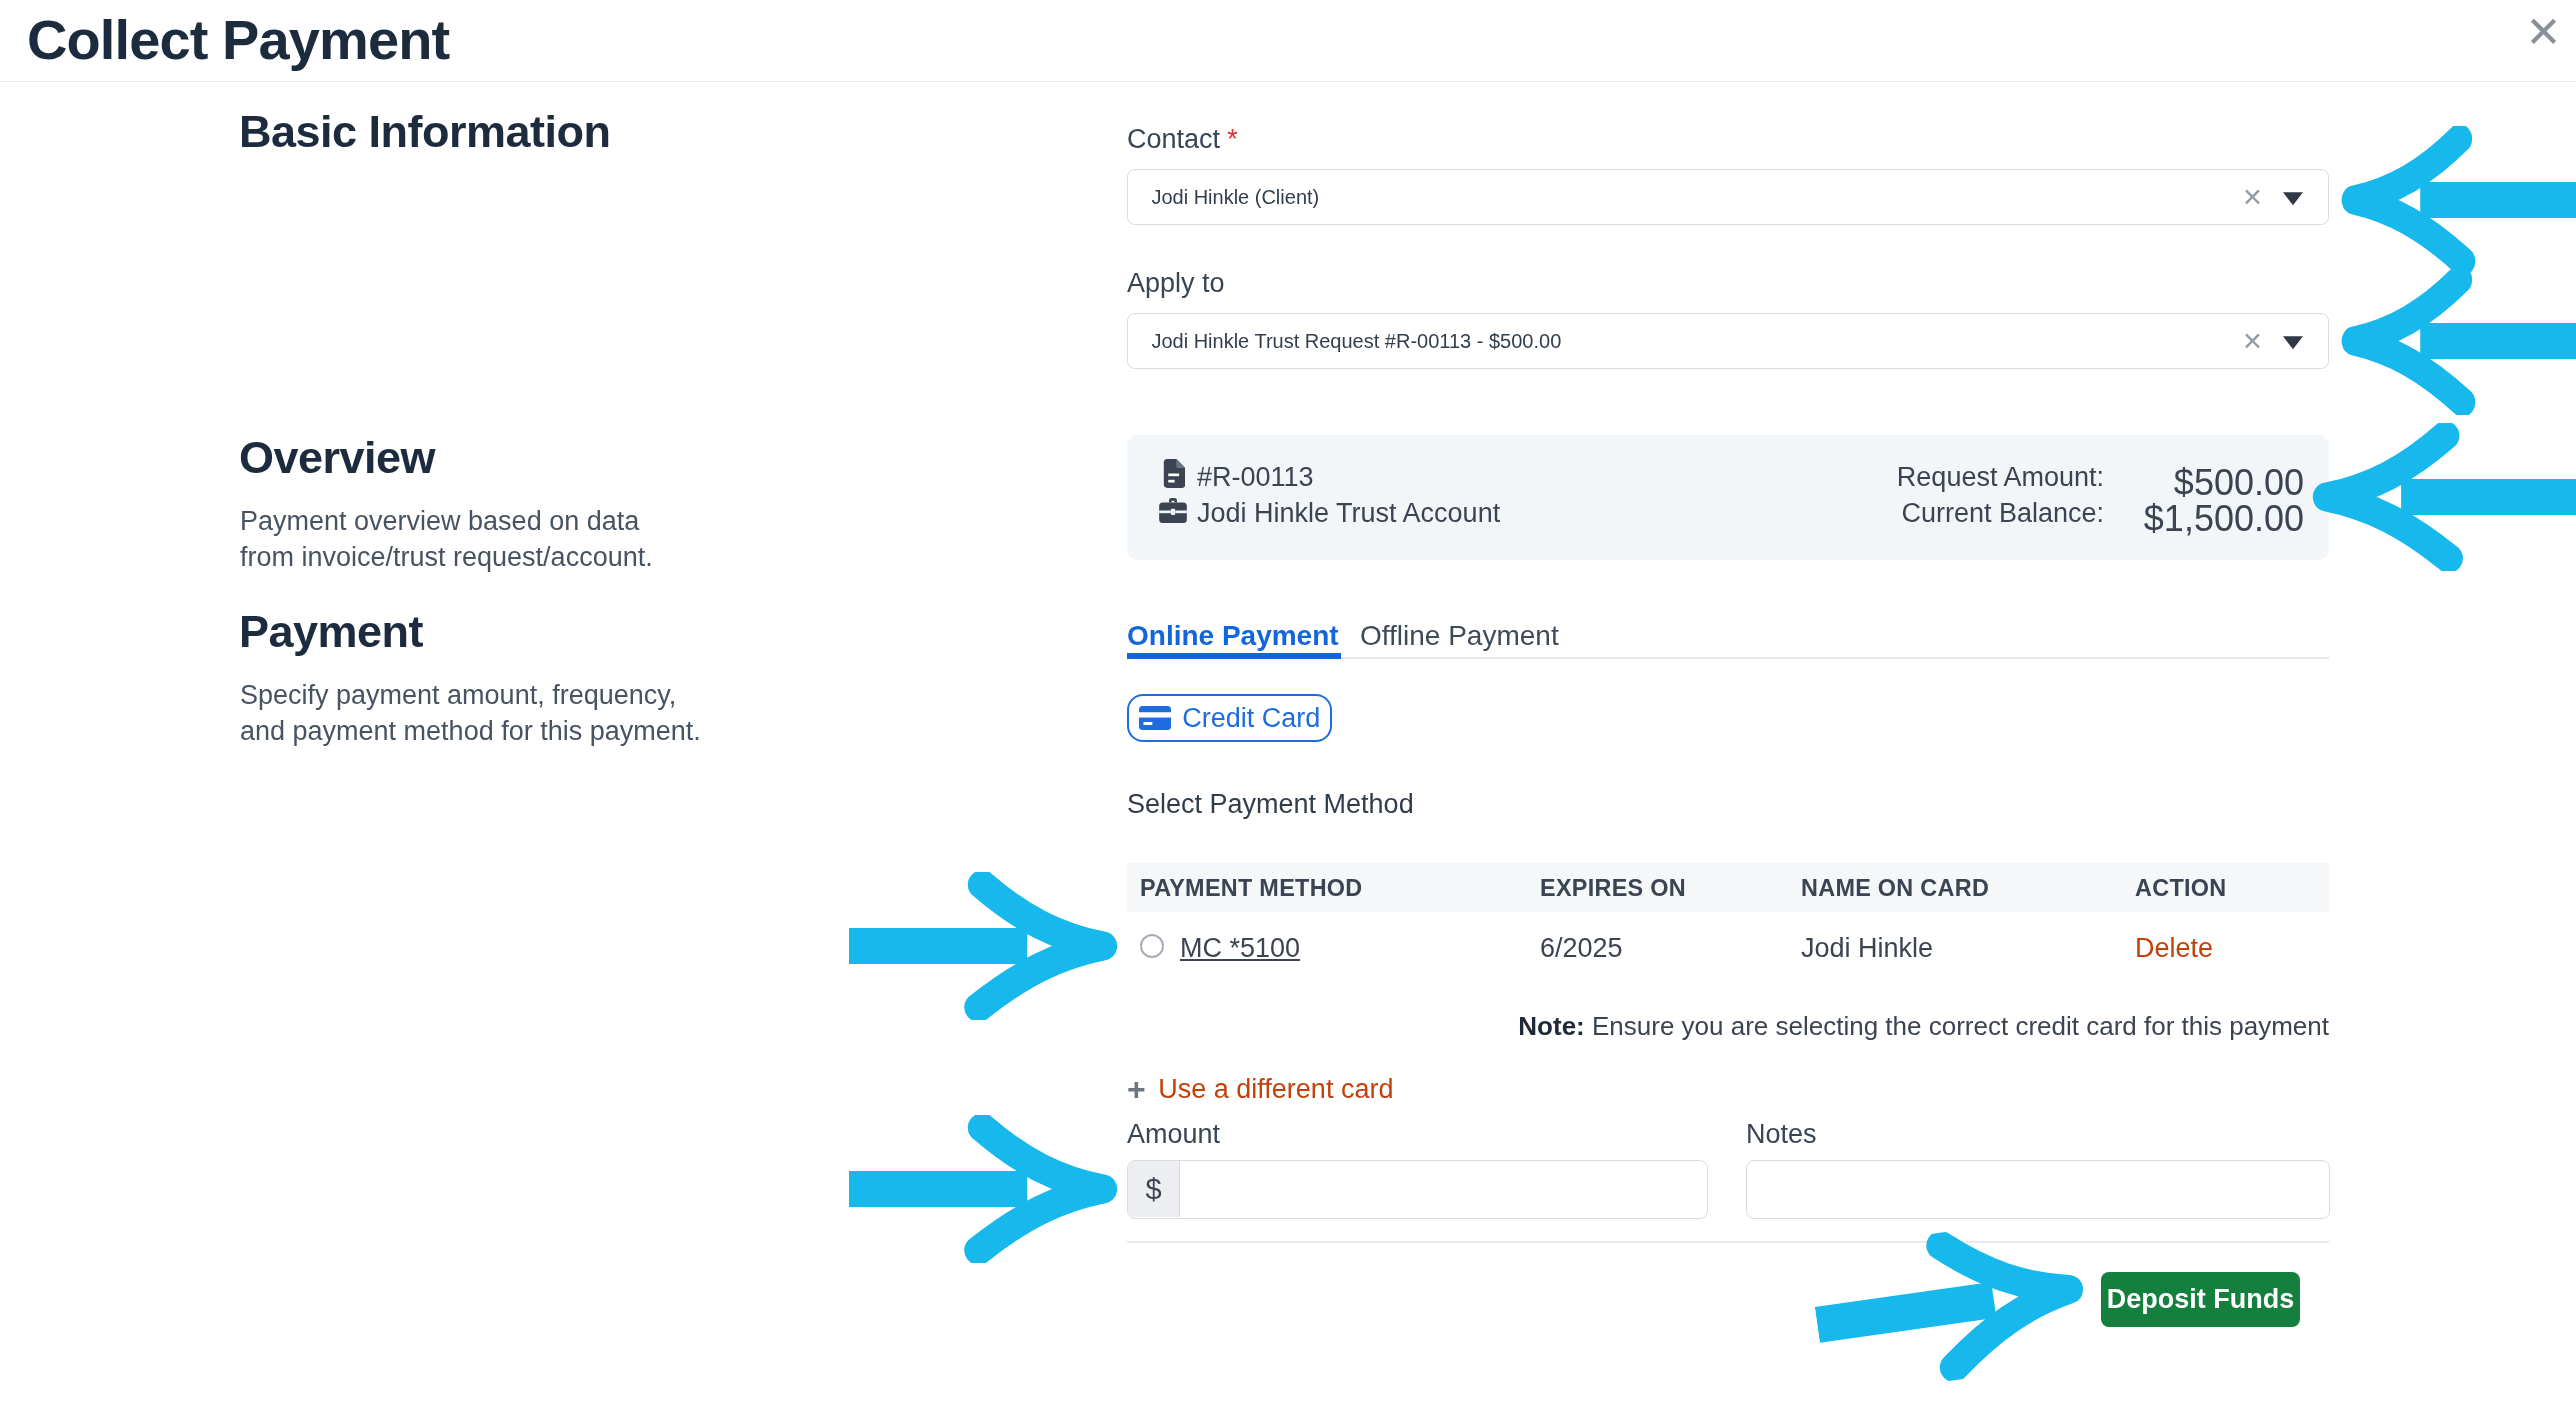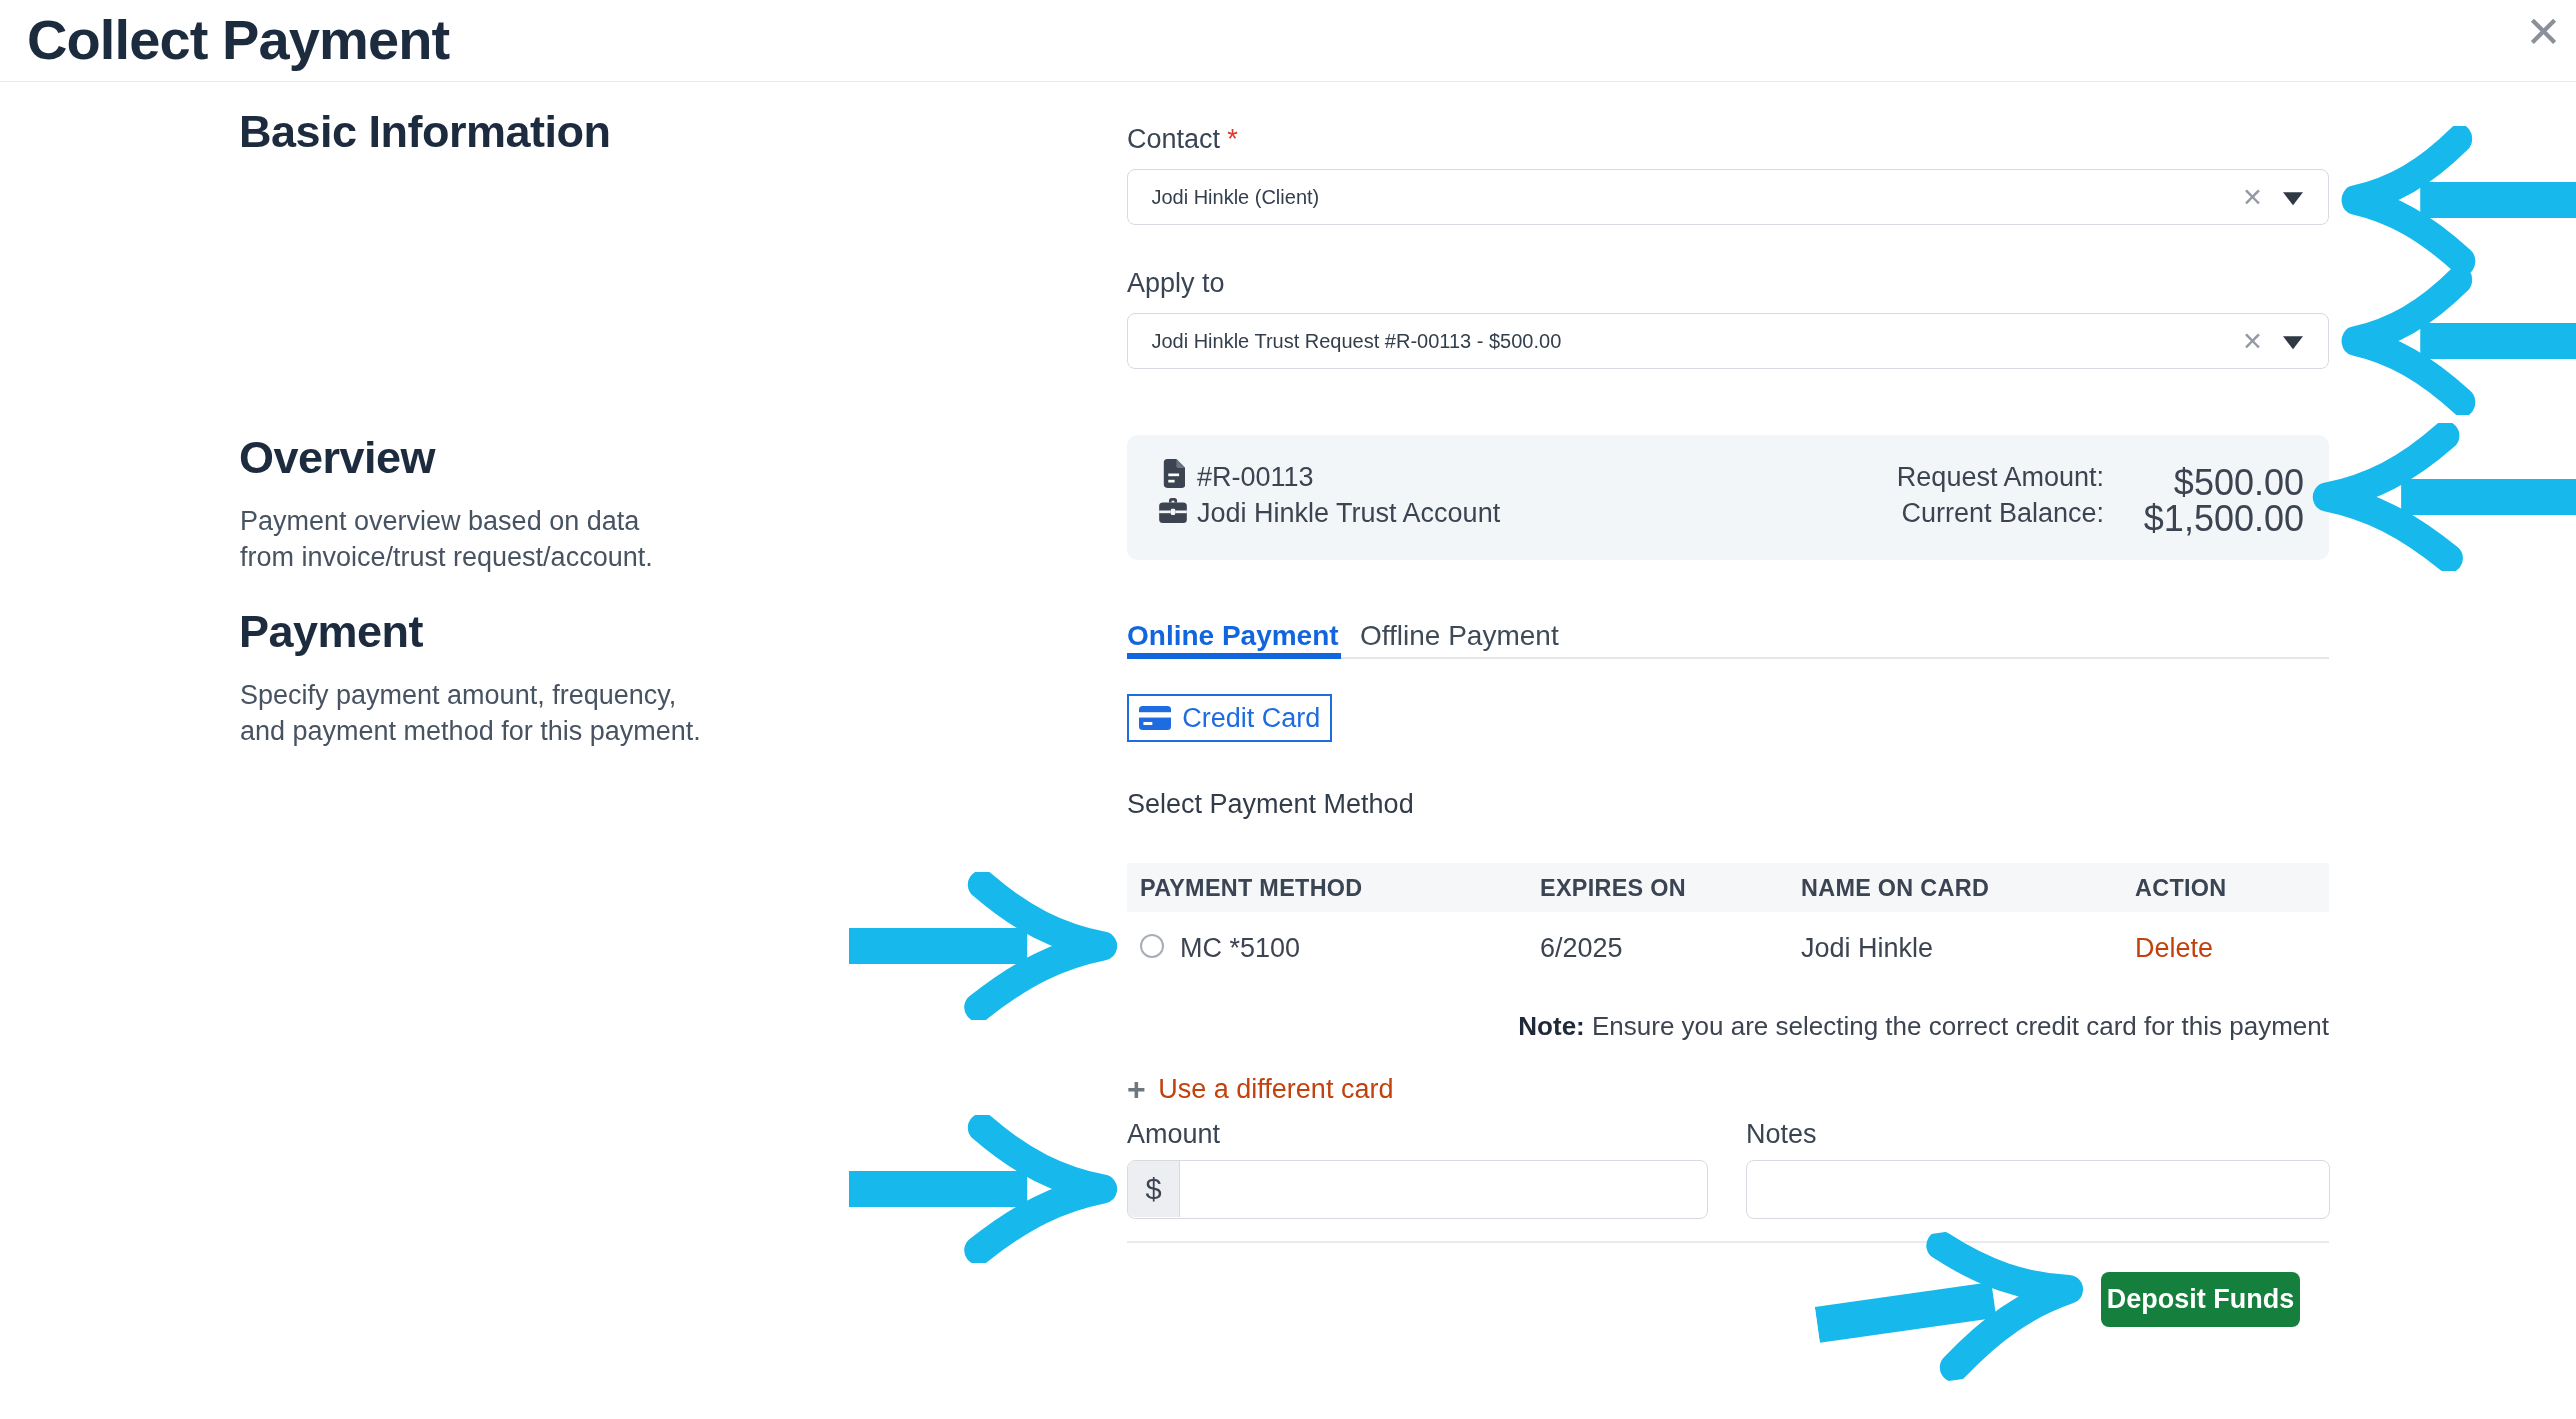--- a/index.html
+++ b/index.html
@@ -30,21 +30,21 @@
   .ovbox .txt { font-size:27px; color:#3d4451; }
   .ovlabel { font-size:27px; color:#3d4451; }
   .ovval { font-size:36px; color:#3d4451; }
 
   .tab { font-size:28px; cursor:pointer; }
   .tab.active { color:#1266dd; font-weight:700; }
   .tab.inactive { color:#3f4a57; font-weight:400; }
   .tabbar-line { left:1127px; top:657px; width:1202px; height:1.8px; background:#e4e7ea; }
   .tabbar-active { left:1127px; top:653px; width:214px; height:6.3px; background:#1266dd; }
 
-  .ccbtn { left:1127px; top:694px; width:205px; height:48px; border:2.3px solid #1e6ce0; border-radius:0;
+  .ccbtn { left:1127px; top:694px; width:205px; height:48px; border:2.3px solid #1e6ce0; border-radius:16px;
     display:flex; align-items:center; justify-content:center; gap:11.7px; cursor:pointer; background:#fff; }
   .ccbtn span { font-size:27px; color:#1e6ce0; }
 
   .thead { left:1127px; top:863px; width:1202px; height:49px; background:#f6f7f9; }
   .th { position:absolute; top:875px; font-size:23.4px; font-weight:700; color:#3b4452; letter-spacing:0.3px; }
   .td { position:absolute; top:933px; font-size:27px; color:#3d4451; }
   .radio { left:1140px; top:934px; width:24px; height:24px; border:2.3px solid #a7aeb8; border-radius:50%; background:#fff; cursor:pointer; }
   .link { color:#c2410c; cursor:pointer; }
 
   .note { left:1127px; top:1011px; width:1202px; text-align:right; font-size:26px; color:#3d4451; }
@@ -146,21 +146,21 @@
   <div class="abs label" style="left:1127px; top:789px; color:#323c4a;">Select Payment Method</div>
 
   <div class="abs thead"></div>
   <span class="th" style="left:1140px;">PAYMENT METHOD</span>
   <span class="th" style="left:1540px;">EXPIRES ON</span>
   <span class="th" style="left:1801px;">NAME ON CARD</span>
   <span class="th" style="left:2135px;">ACTION</span>
 
   <div>
     <span class="abs radio"></span>
-    <span class="td" style="left:1180px;">MC *5100</span>
+    <span class="td" style="left:1180px;text-decoration:underline;">MC *5100</span>
     <span class="td" style="left:1540px;">6/2025</span>
     <span class="td" style="left:1801px;">Jodi Hinkle</span>
     <span class="td link" style="left:2135px;">Delete</span>
   </div>
 
   <div class="abs note">
     <b>Note:</b><span> Ensure you are selecting the correct credit card for this payment</span>
   </div>
 
   <div class="abs adddiff">

